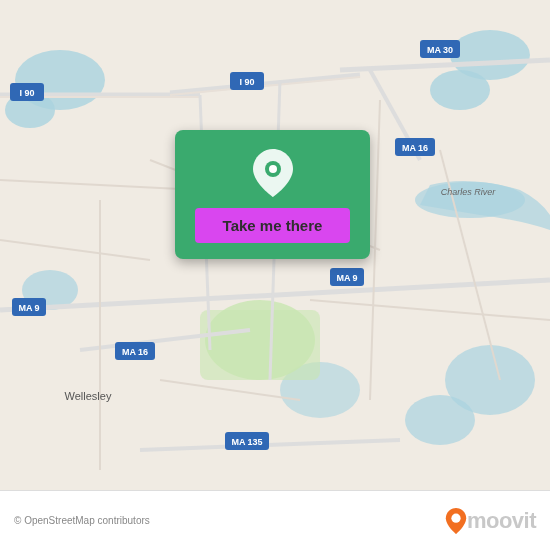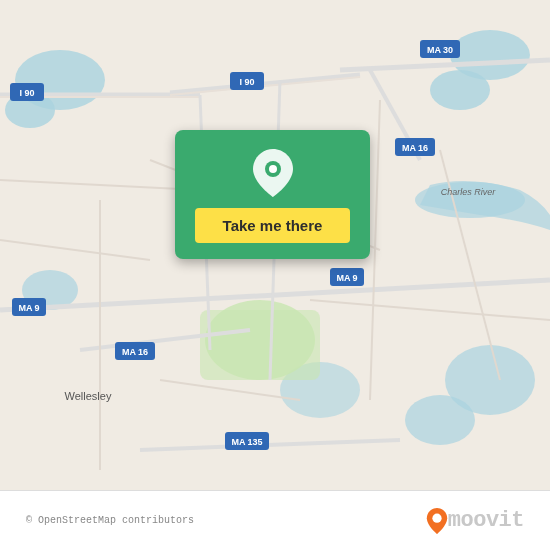--- a/index.html
+++ b/index.html
@@ -44,43 +44,42 @@
     #pin-icon-wrap {
       width: 50px;
       height: 50px;
       display: flex;
       align-items: center;
       justify-content: center;
       margin-bottom: 10px;
     }
 
     #take-me-btn {
-      background: #fde047;
+      background: #d946ef;
       color: #2e2e2e;
       border: none;
       border-radius: 4px;
       padding: 9px 18px;
       font-size: 15px;
       font-weight: 600;
       cursor: pointer;
       width: 100%;
       text-align: center;
     }
 
     
     #bottom-bar {
       width: 550px;
       height: 60px;
       background: white;
       display: flex;
       align-items: center;
       justify-content: space-between;
-      padding: 0 26px;
+      padding: 0 14px;
       border-top: 1px solid #ddd;
-      font-family: Liberation Mono, monospace;
     }
 
     #bottom-left {
       display: flex;
       flex-direction: column;
     }
 
     #attribution {
       font-size: 10px;
       color: #888;

